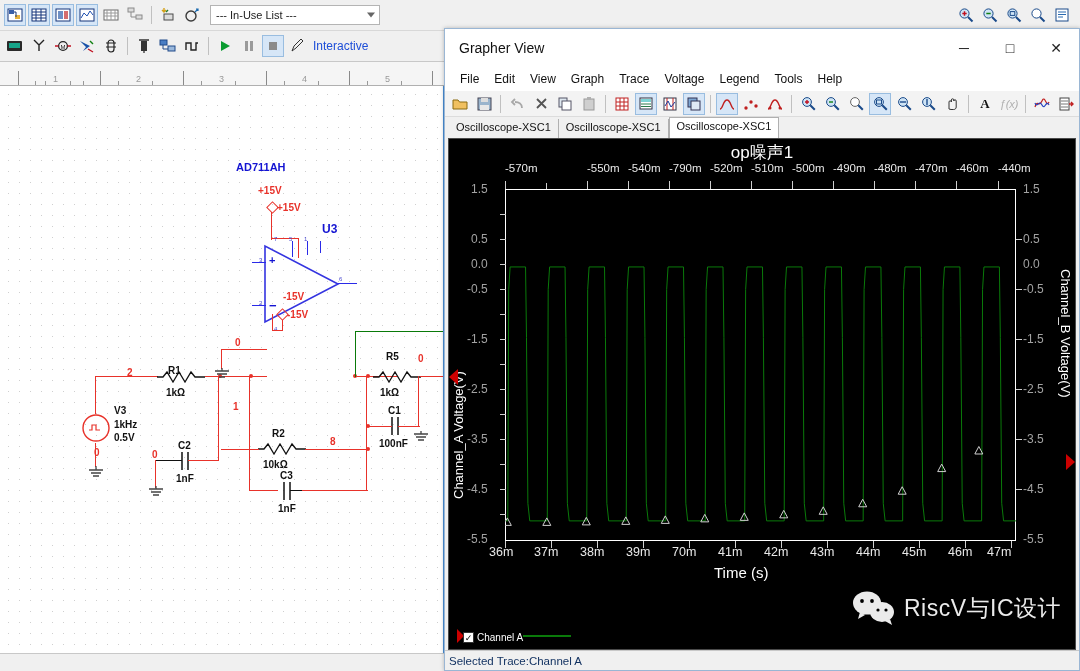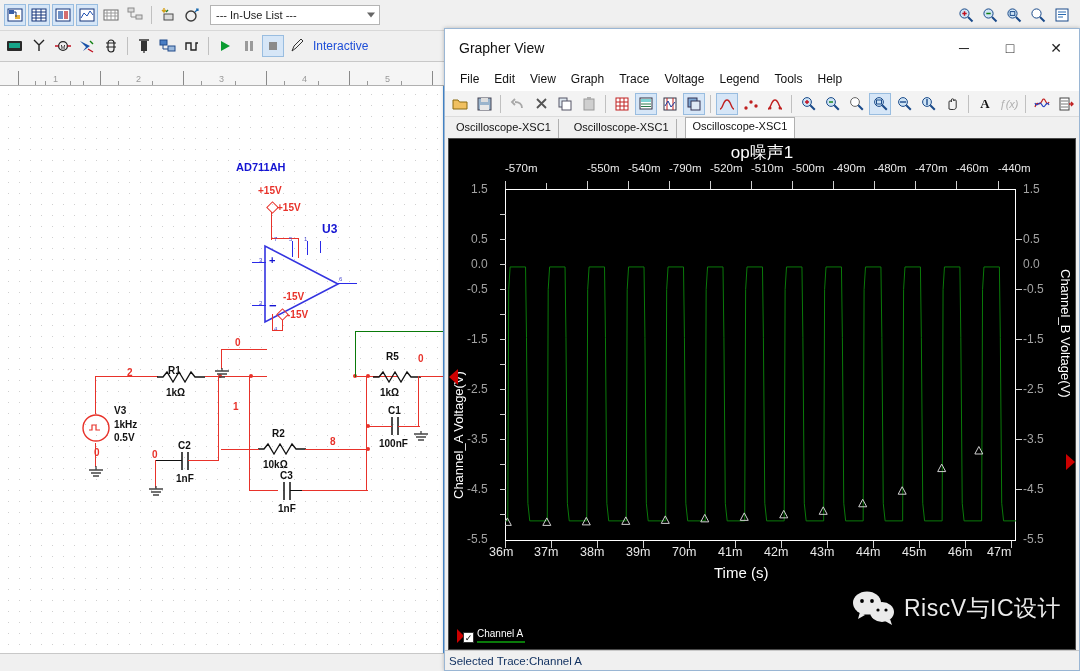--- a/index.html
+++ b/index.html
@@ -104,21 +104,21 @@
     padding-left:8px; gap:1px; flex:0 0 auto;
   }
   .g-menu span { font-size:12px; color:#111; padding:2px 7px; }
 
   .g-tools {
     height:26px; background:#f3f3f3; display:flex; align-items:center;
     padding-left:3px; border-bottom:1px solid #dcdcdc; flex:0 0 auto;
   }
   .g-tabs {
     height:21px; background:#f0f0f0; display:flex; align-items:flex-end;
-    padding-left:4px; flex:0 0 auto;gap:8px;
+    padding-left:4px; flex:0 0 auto;
   }
   .g-tab {
     font-size:11px; color:#111; padding:2px 7px 3px 7px; height:19px;
     border-right:1px solid #b0b0b0; background:#f0f0f0; white-space:nowrap;
   }
   .g-tab.active { background:#fff; height:21px; border:1px solid #b0b0b0; border-bottom:none; }
 
   .plotarea {
     flex:1 1 auto; background:#000; margin:0 3px 0 3px; position:relative;
     border:1px solid #4a4a4a; overflow:hidden;
@@ -824,21 +824,21 @@
         <polygon points="314.21363636363645,325.3285714285714 322.21363636363645,325.3285714285714 318.21363636363645,317.8285714285714" fill="none" stroke="#cfcfcf" stroke-width="1"></polygon>
         <polygon points="353.70000000000016,317.7857142857143 361.70000000000016,317.7857142857143 357.70000000000016,310.2857142857143" fill="none" stroke="#cfcfcf" stroke-width="1"></polygon>
         <polygon points="393.1863636363635,305.2142857142857 401.1863636363635,305.2142857142857 397.1863636363635,297.7142857142857" fill="none" stroke="#cfcfcf" stroke-width="1"></polygon>
         <polygon points="432.6727272727272,282.5857142857143 440.6727272727272,282.5857142857143 436.6727272727272,275.0857142857143" fill="none" stroke="#cfcfcf" stroke-width="1"></polygon>
         <polygon points="469.8363636363638,264.98571428571427 477.8363636363638,264.98571428571427 473.8363636363638,257.48571428571427" fill="none" stroke="#cfcfcf" stroke-width="1"></polygon>
       </svg>
 
     <div class="legend-box">
       <div class="legend-arrow"></div>
       <div class="legend-chk">✓</div>
-      <div style="display:flex;flex-direction:column">
+      <div style="display:flex;flex-direction:row">
         <div class="legend-txt">Channel A</div>
         <div class="legend-line"></div>
       </div>
     </div>
 
     <div class="wm">
       <svg width="44" height="34" viewBox="0 0 44 34">
         <ellipse cx="15" cy="12" rx="14" ry="11.5" fill="#fff"></ellipse>
         <polygon points="8,21 6,28 13,24" fill="#fff"></polygon>
         <ellipse cx="30" cy="21" rx="12" ry="10" fill="#fff"></ellipse>

